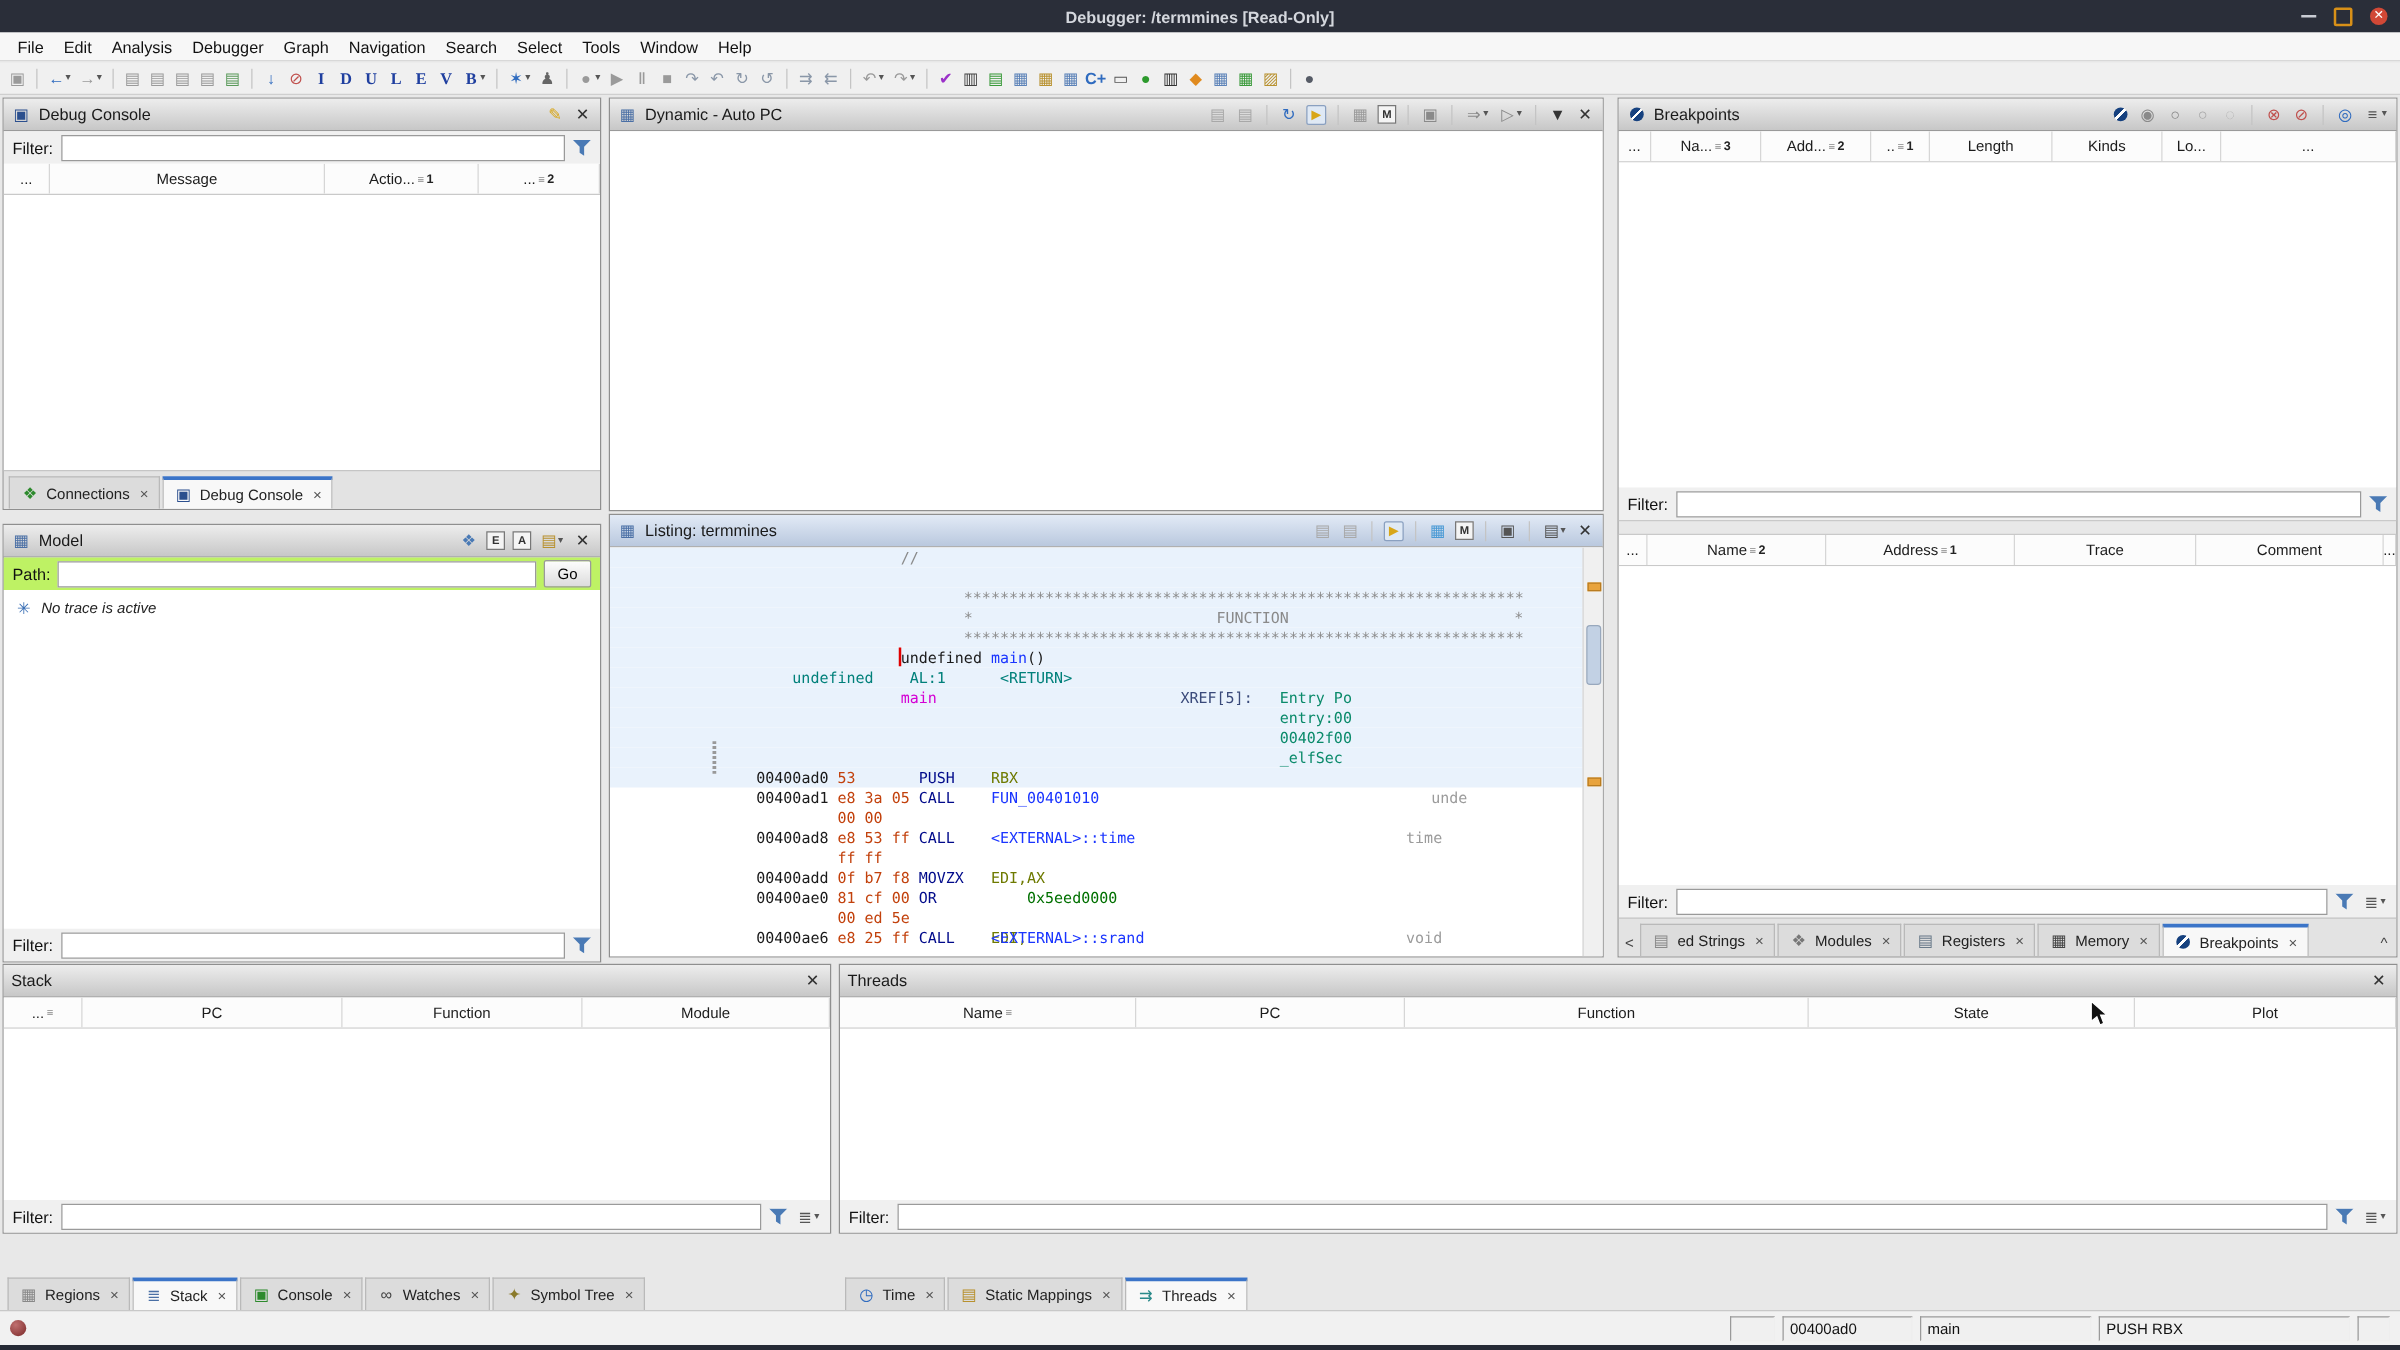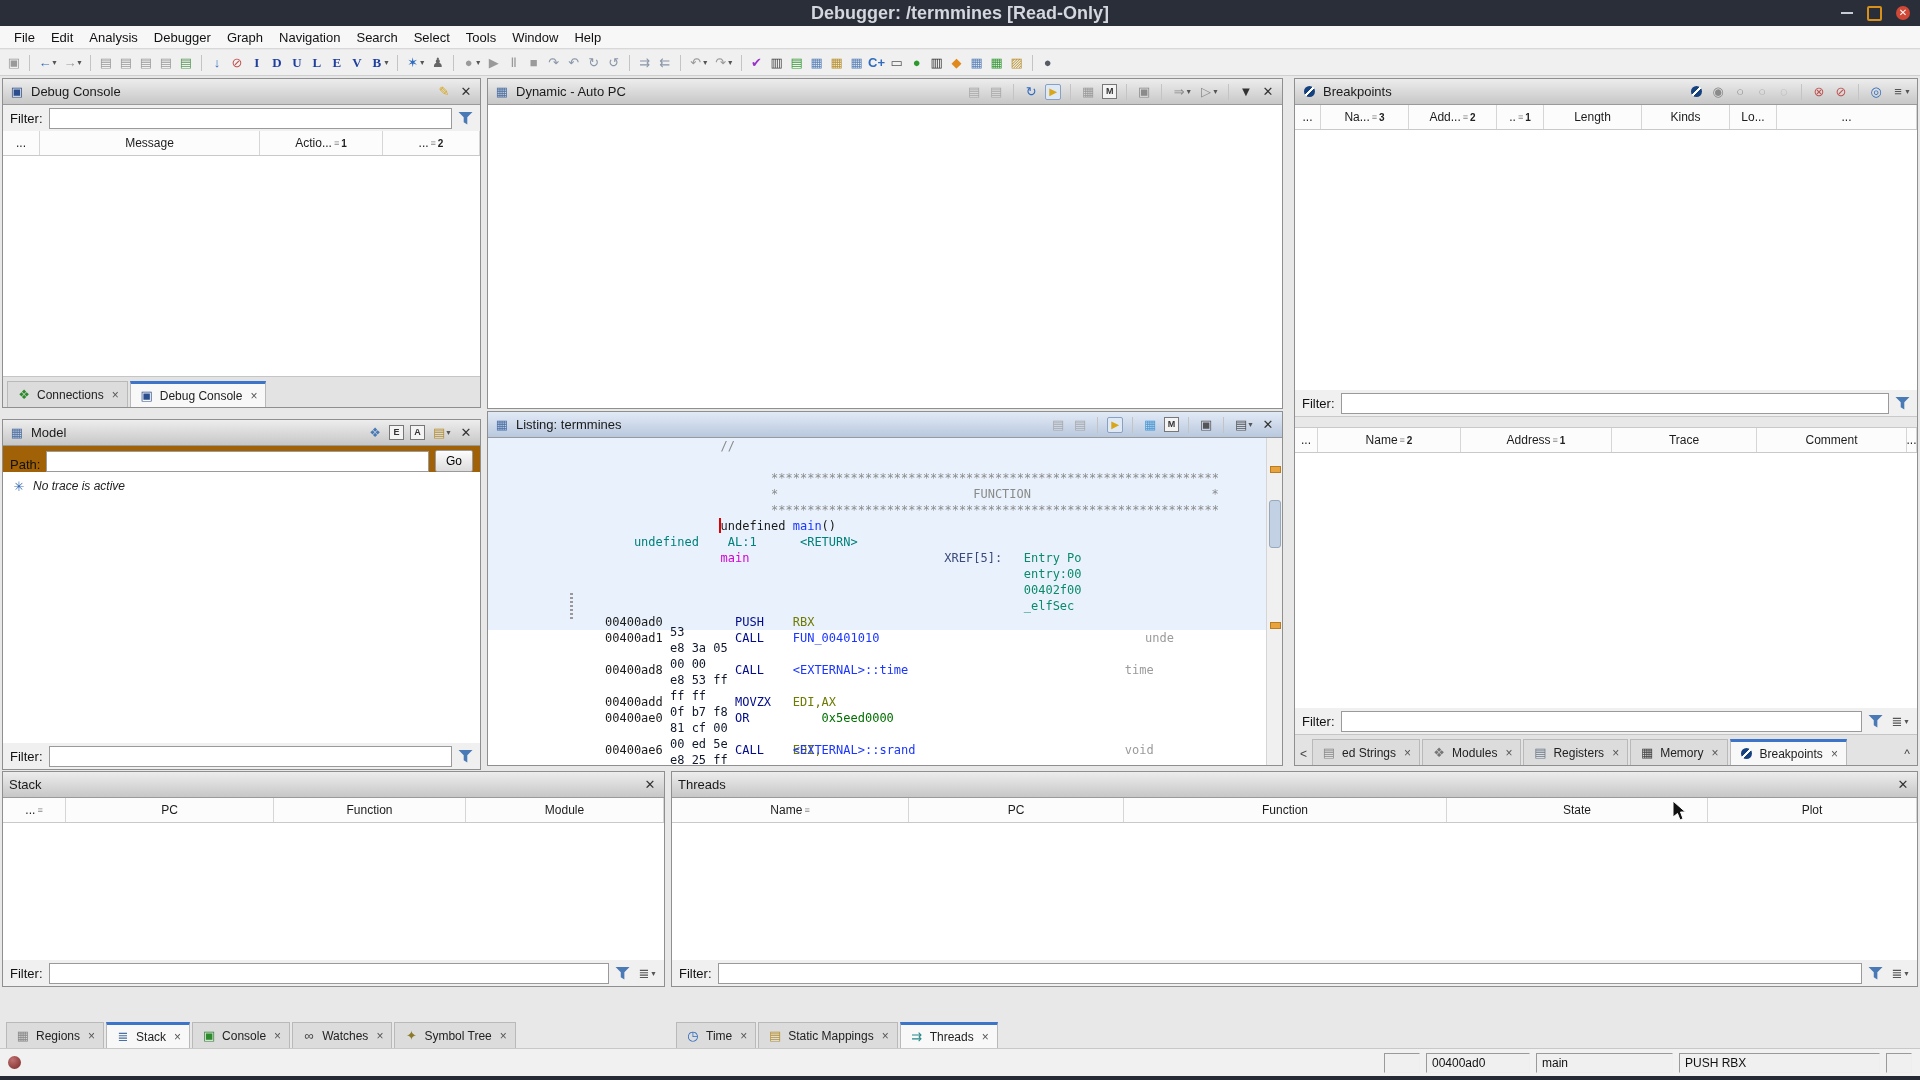--- a/index.html
+++ b/index.html
@@ -1,21 +1,21 @@
 <!DOCTYPE html>
 <html><head>
 <meta charset="utf-8">
 <style>
   html,body{margin:0;padding:0;}
   body{width:1920px;height:1080px;position:relative;font-family:"Liberation Sans",sans-serif;
        background:#e8e8e8;overflow:hidden;-webkit-font-smoothing:antialiased;}
   
   .titlebar{position:absolute;left:0;top:0;width:1920px;height:26px;background:#2a2e39;
             display:flex;align-items:center;justify-content:center;}
-  .titlebar .title{color:#d4d7dd;font-size:18px;font-weight:bold;}
+  .titlebar .title{color:#d4d7dd;font-size:13px;font-weight:bold;}
   .win-controls{position:absolute;right:10px;top:0;height:26px;display:flex;align-items:center;gap:14px;}
   .wc-min{width:12px;height:2px;background:#c9ccd4;}
   .wc-max{width:11px;height:11px;border:2px solid #d89018;border-radius:2px;}
   .wc-close{width:14px;height:14px;border-radius:50%;background:#d14836;color:#fff;font-size:10px;
             display:flex;align-items:center;justify-content:center;line-height:1;}
   .menubar{position:absolute;left:0;top:26px;width:1920px;height:23px;background:#f7f7f7;
            border-bottom:1px solid #d8d8d8;display:flex;align-items:center;padding-left:6px;box-sizing:border-box;}
   .menu-item{font-size:13px;color:#111;padding:2px 8px;cursor:default;}
   .toolbar{position:absolute;left:0;top:50px;width:1920px;height:26px;background:#f0f0f0;
            border-bottom:1px solid #cfcfcf;display:flex;align-items:center;padding-left:6px;box-sizing:border-box;gap:4px;}
@@ -64,32 +64,32 @@
        box-sizing:border-box;white-space:nowrap;}
   .tab.selected{background:#f8f8f8;border-top:3px solid #3b74c8;}
   .tab .x{color:#555;font-size:12px;margin-left:3px;}
   .tab-edge-btn{font-size:12px;color:#444;padding:0 3px 4px 1px;}
   
   #listing-content{position:relative;flex:1;overflow:hidden;background:#fff;
                    font-family:"DejaVu Sans Mono",monospace;font-size:12px;}
   .lline{position:relative;height:16px;}
   .lline.hl{background:#e9f2fc;}
   .seg{position:absolute;top:1px;white-space:pre;}
-  .c-addr{color:#1a1a1a;} .c-bytes{color:#0f172a;margin-top:10px;} .c-mnem{color:#000a8a;}
+  .c-addr{color:#1a1a1a;} .c-bytes{color:#c2410c;} .c-mnem{color:#000a8a;}
   .c-fn{color:#1a35ff;} .c-reg{color:#6e7a00;} .c-const{color:#007000;}
   .c-cmt{color:#8a8a8a;} .c-teal{color:#00807a;} .c-label{color:#d400d4;}
   .c-xref{color:#3a4a7a;} .c-ref{color:#0a8a6a;} .c-gray{color:#9b9b9b;} .c-kw{color:#1a1a1a;}
   .caret{position:absolute;top:0;width:2px;height:15px;background:#e00000;}
   .drag-dots{position:absolute;left:82px;top:155px;width:3px;height:26px;
              background:repeating-linear-gradient(#999 0 2px,transparent 2px 4px);}
   .lscroll{position:absolute;right:0;top:0;width:15px;height:100%;background:#f0f0f0;border-left:1px solid #d5d5d5;}
   .lthumb{position:absolute;left:2px;top:62px;width:10px;height:46px;background:#c2d1e4;border:1px solid #98a8bd;border-radius:3px;}
   .lmark{position:absolute;left:3px;width:9px;height:5px;background:#e8a33d;border:1px solid #b97c20;}
   
-  .path-row{height:26px;flex:0 0 26px;display:flex;align-items:flex-end;gap:6px;padding:0 7px;background:#a16207;}
+  .path-row{height:26px;flex:0 0 26px;display:flex;align-items:center;gap:6px;padding:0 7px;background:#bef264;}
   .go-btn{height:20px;padding:0 10px;font-size:12px;background:linear-gradient(#fdfdfd,#dcdcdc);
           border:1px solid #9a9a9a;border-radius:2px;display:flex;align-items:center;}
   .model-status{display:flex;align-items:center;gap:6px;padding:6px 8px;font-size:12px;color:#222;}
   .model-status .txt{font-style:italic;}
   
   .bottom-strip{position:absolute;left:0;top:1012px;width:1920px;height:36px;}
   .btabs{position:absolute;bottom:0;display:flex;align-items:flex-end;gap:2px;}
   #btabs-left{left:6px;} #btabs-right{left:676px;}
   .statusbar{position:absolute;left:0;top:1048px;width:1920px;height:28px;background:#f1f1f1;
              border-top:1px solid #c8c8c8;display:flex;align-items:center;padding:0 8px;box-sizing:border-box;gap:6px;}

